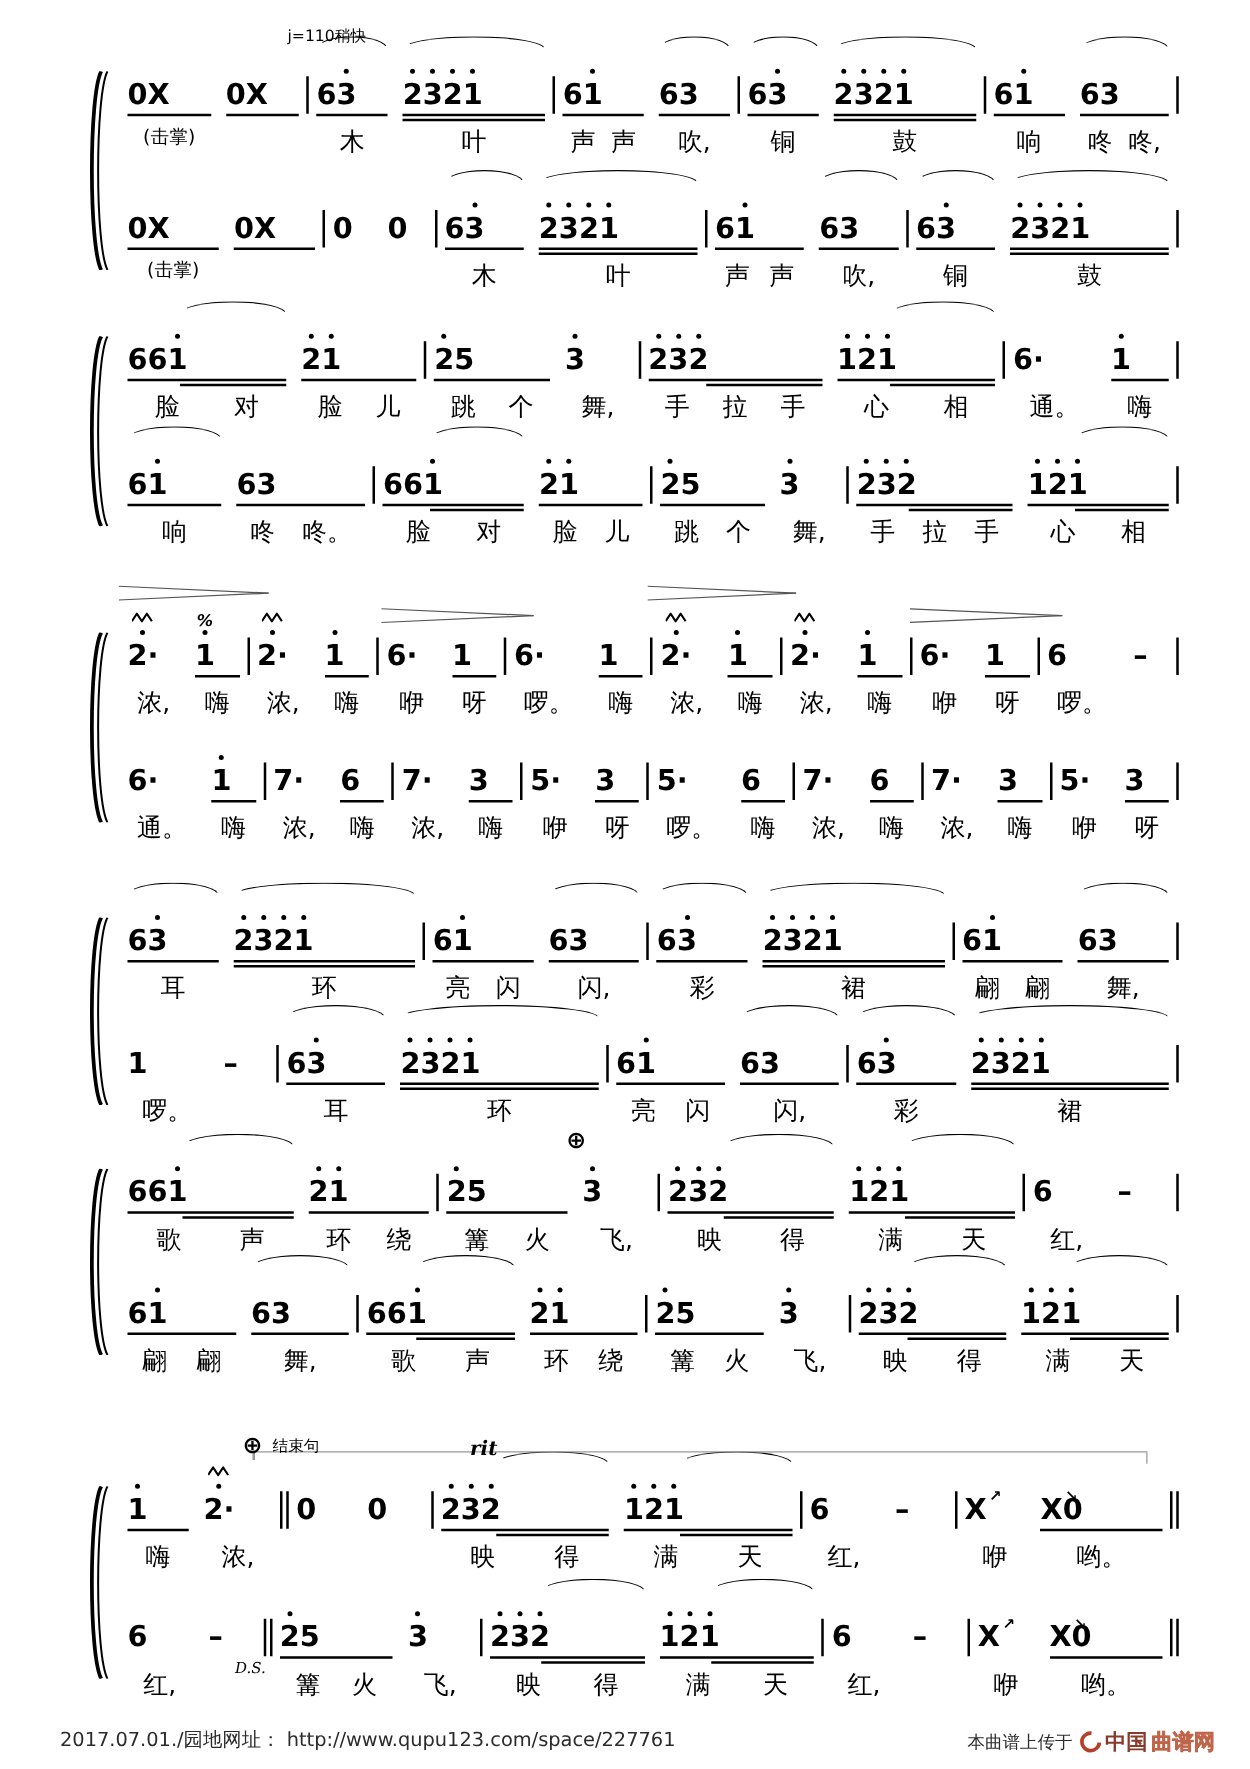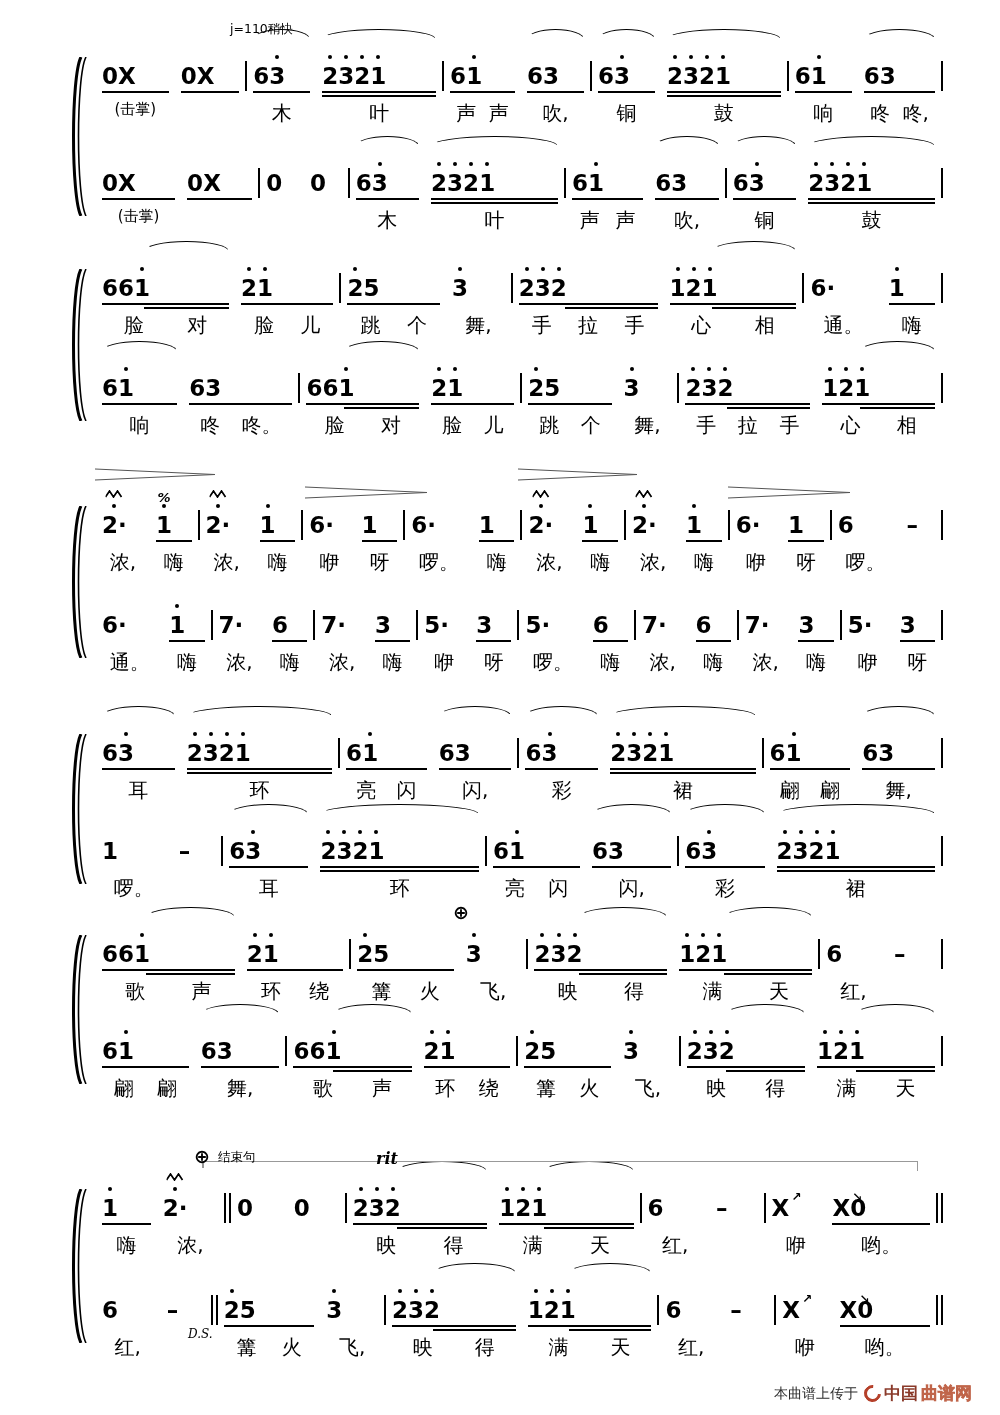--- a/index.html
+++ b/index.html
@@ -1420,20 +1420,21 @@
           <div class="tickR"></div>
           <div class="tickL"></div>
         </div>
         <div class="mark mk-coda" style="left: 134px; top: -30px;">⊕</div>
         <div class="mark mk-label" style="left: 158px; top: -28px;">结束句</div>
         <div class="mark mk-rit" style="left: 316px; top: -28px;">rit</div>
         <div class="mark mk-ds" style="left: 128px; top: 150px;">D.S.</div>
       </div>
     </div>
   <div class="footer">
+    <div class="left">2017.07.01./园地网址：  http://www.qupu123.com/space/227761</div>
     <div class="right">
       <span>本曲谱上传于</span>
       <span class="logo">
         <span class="logo-icon"></span>
         <span class="logo-cn1">中国</span>
         <span class="logo-cn2">曲谱网</span>
       </span>
     </div>
   </div>
 </div>

